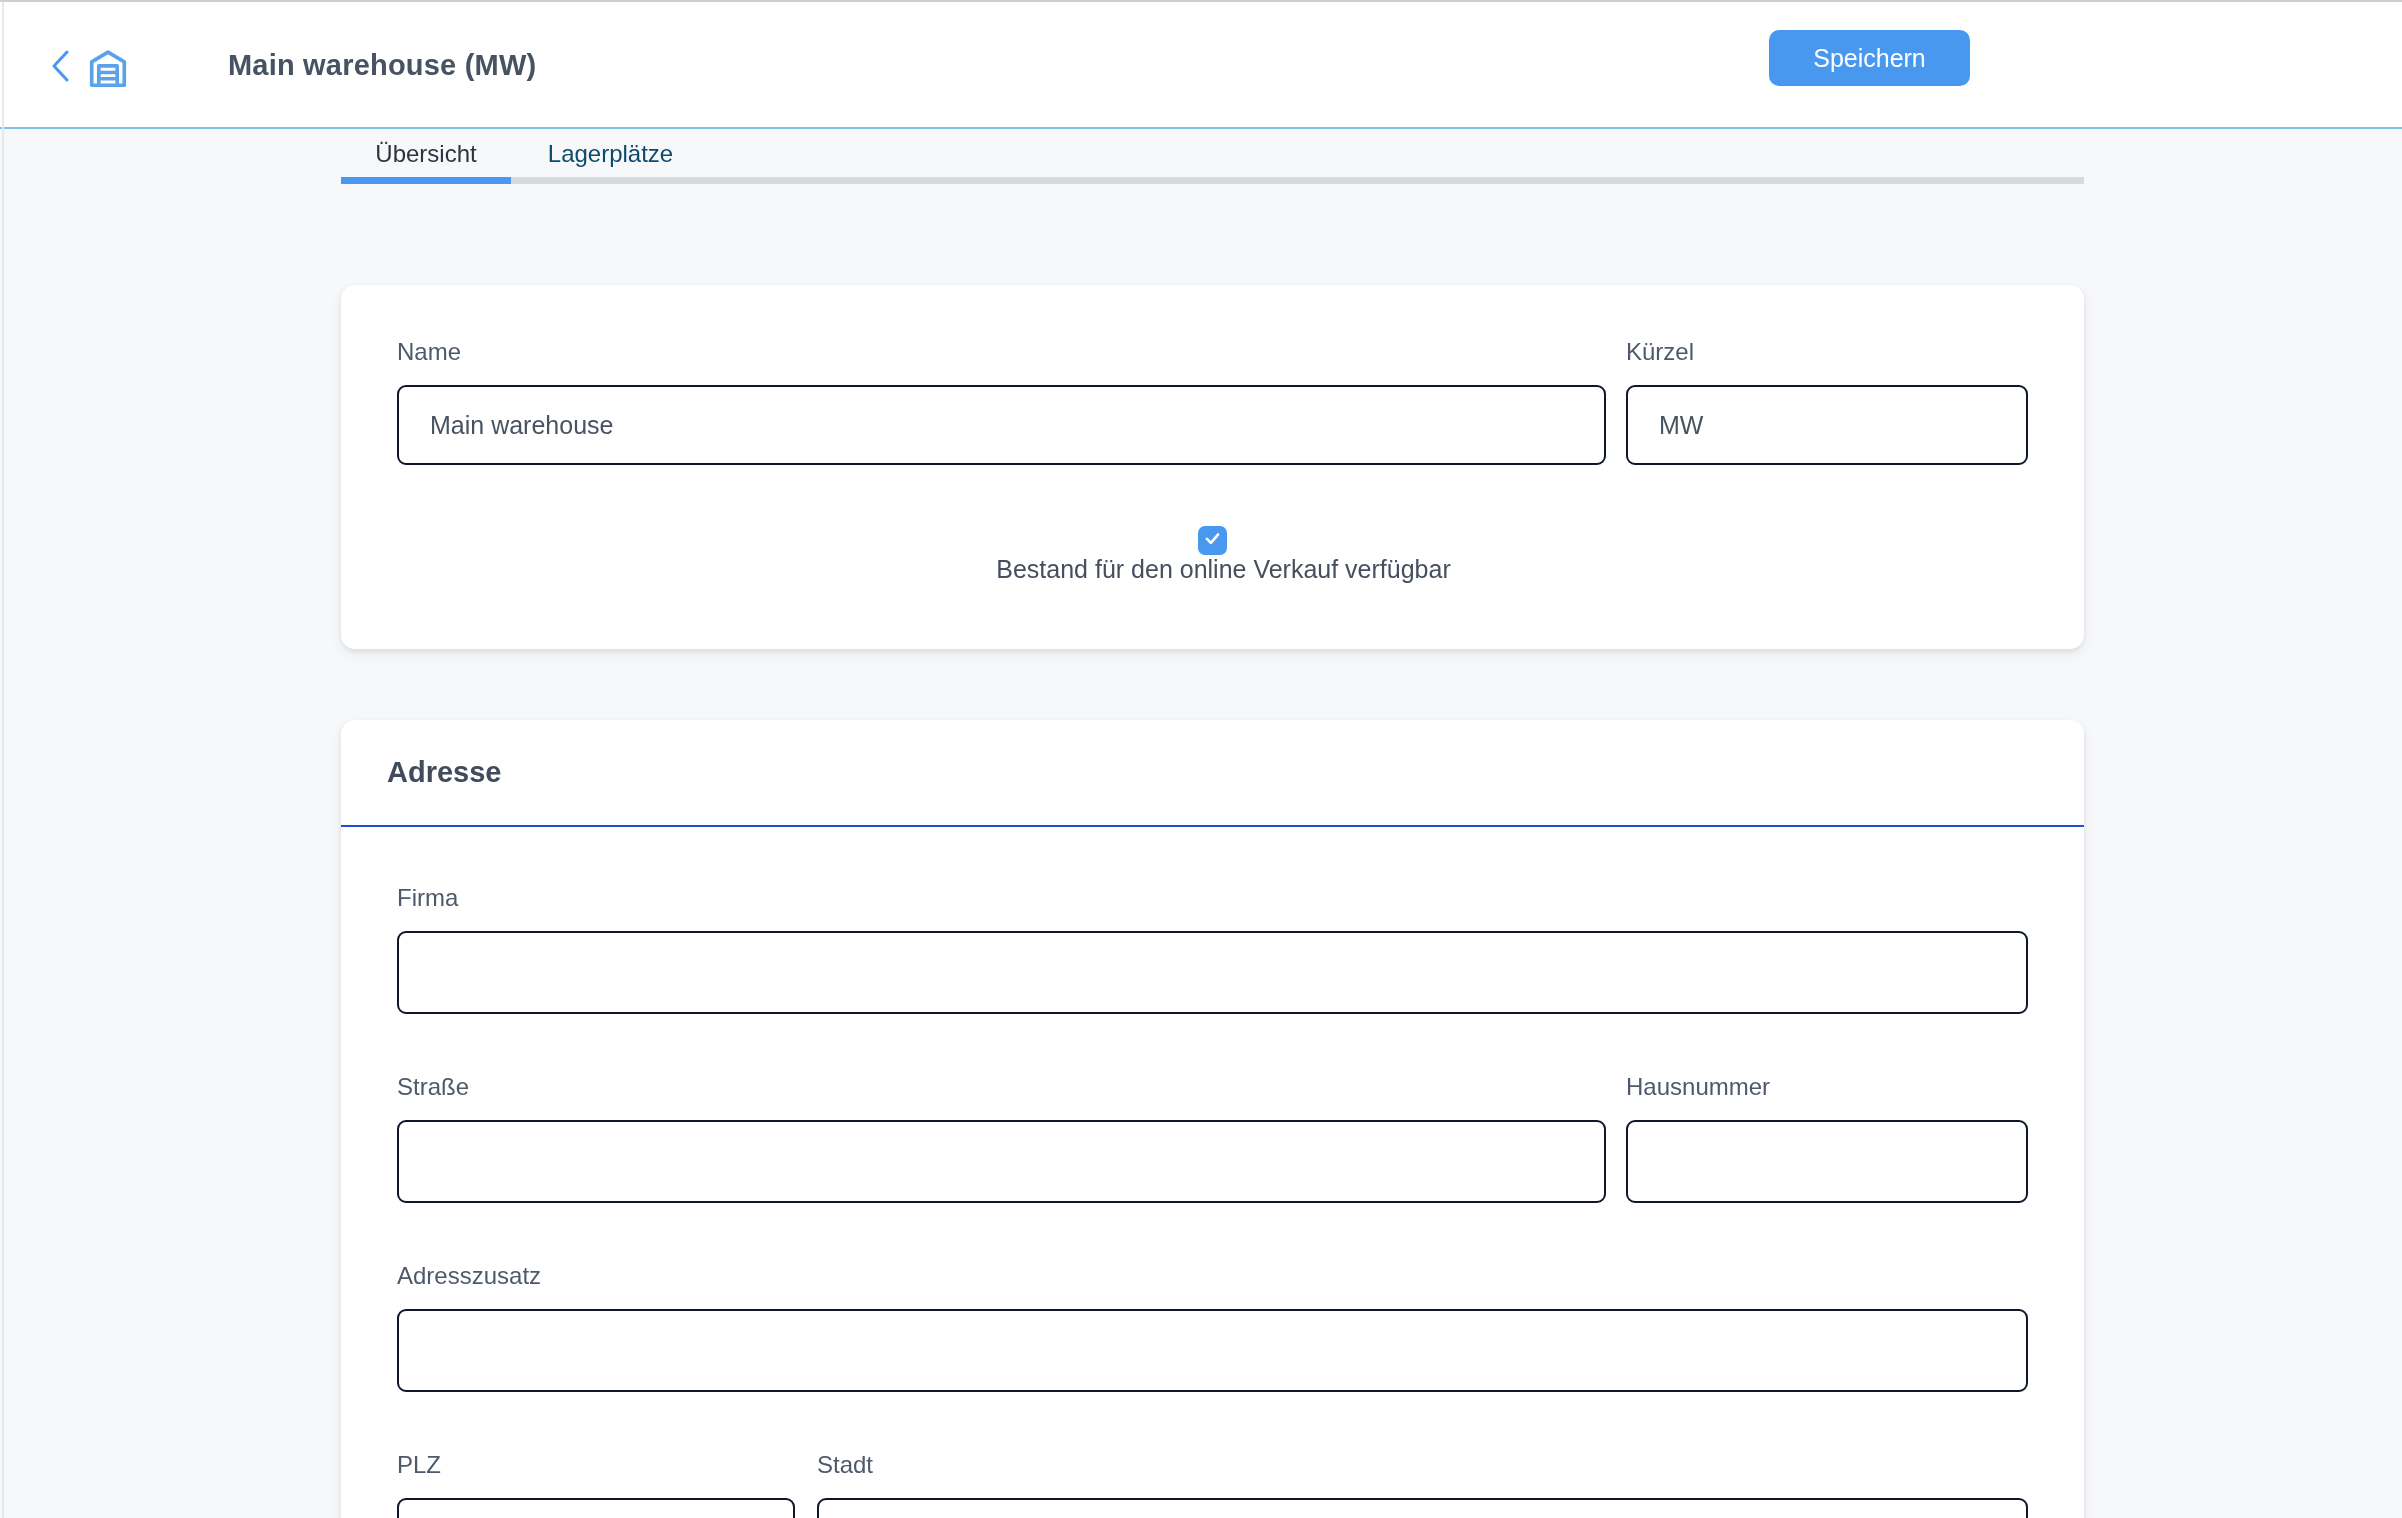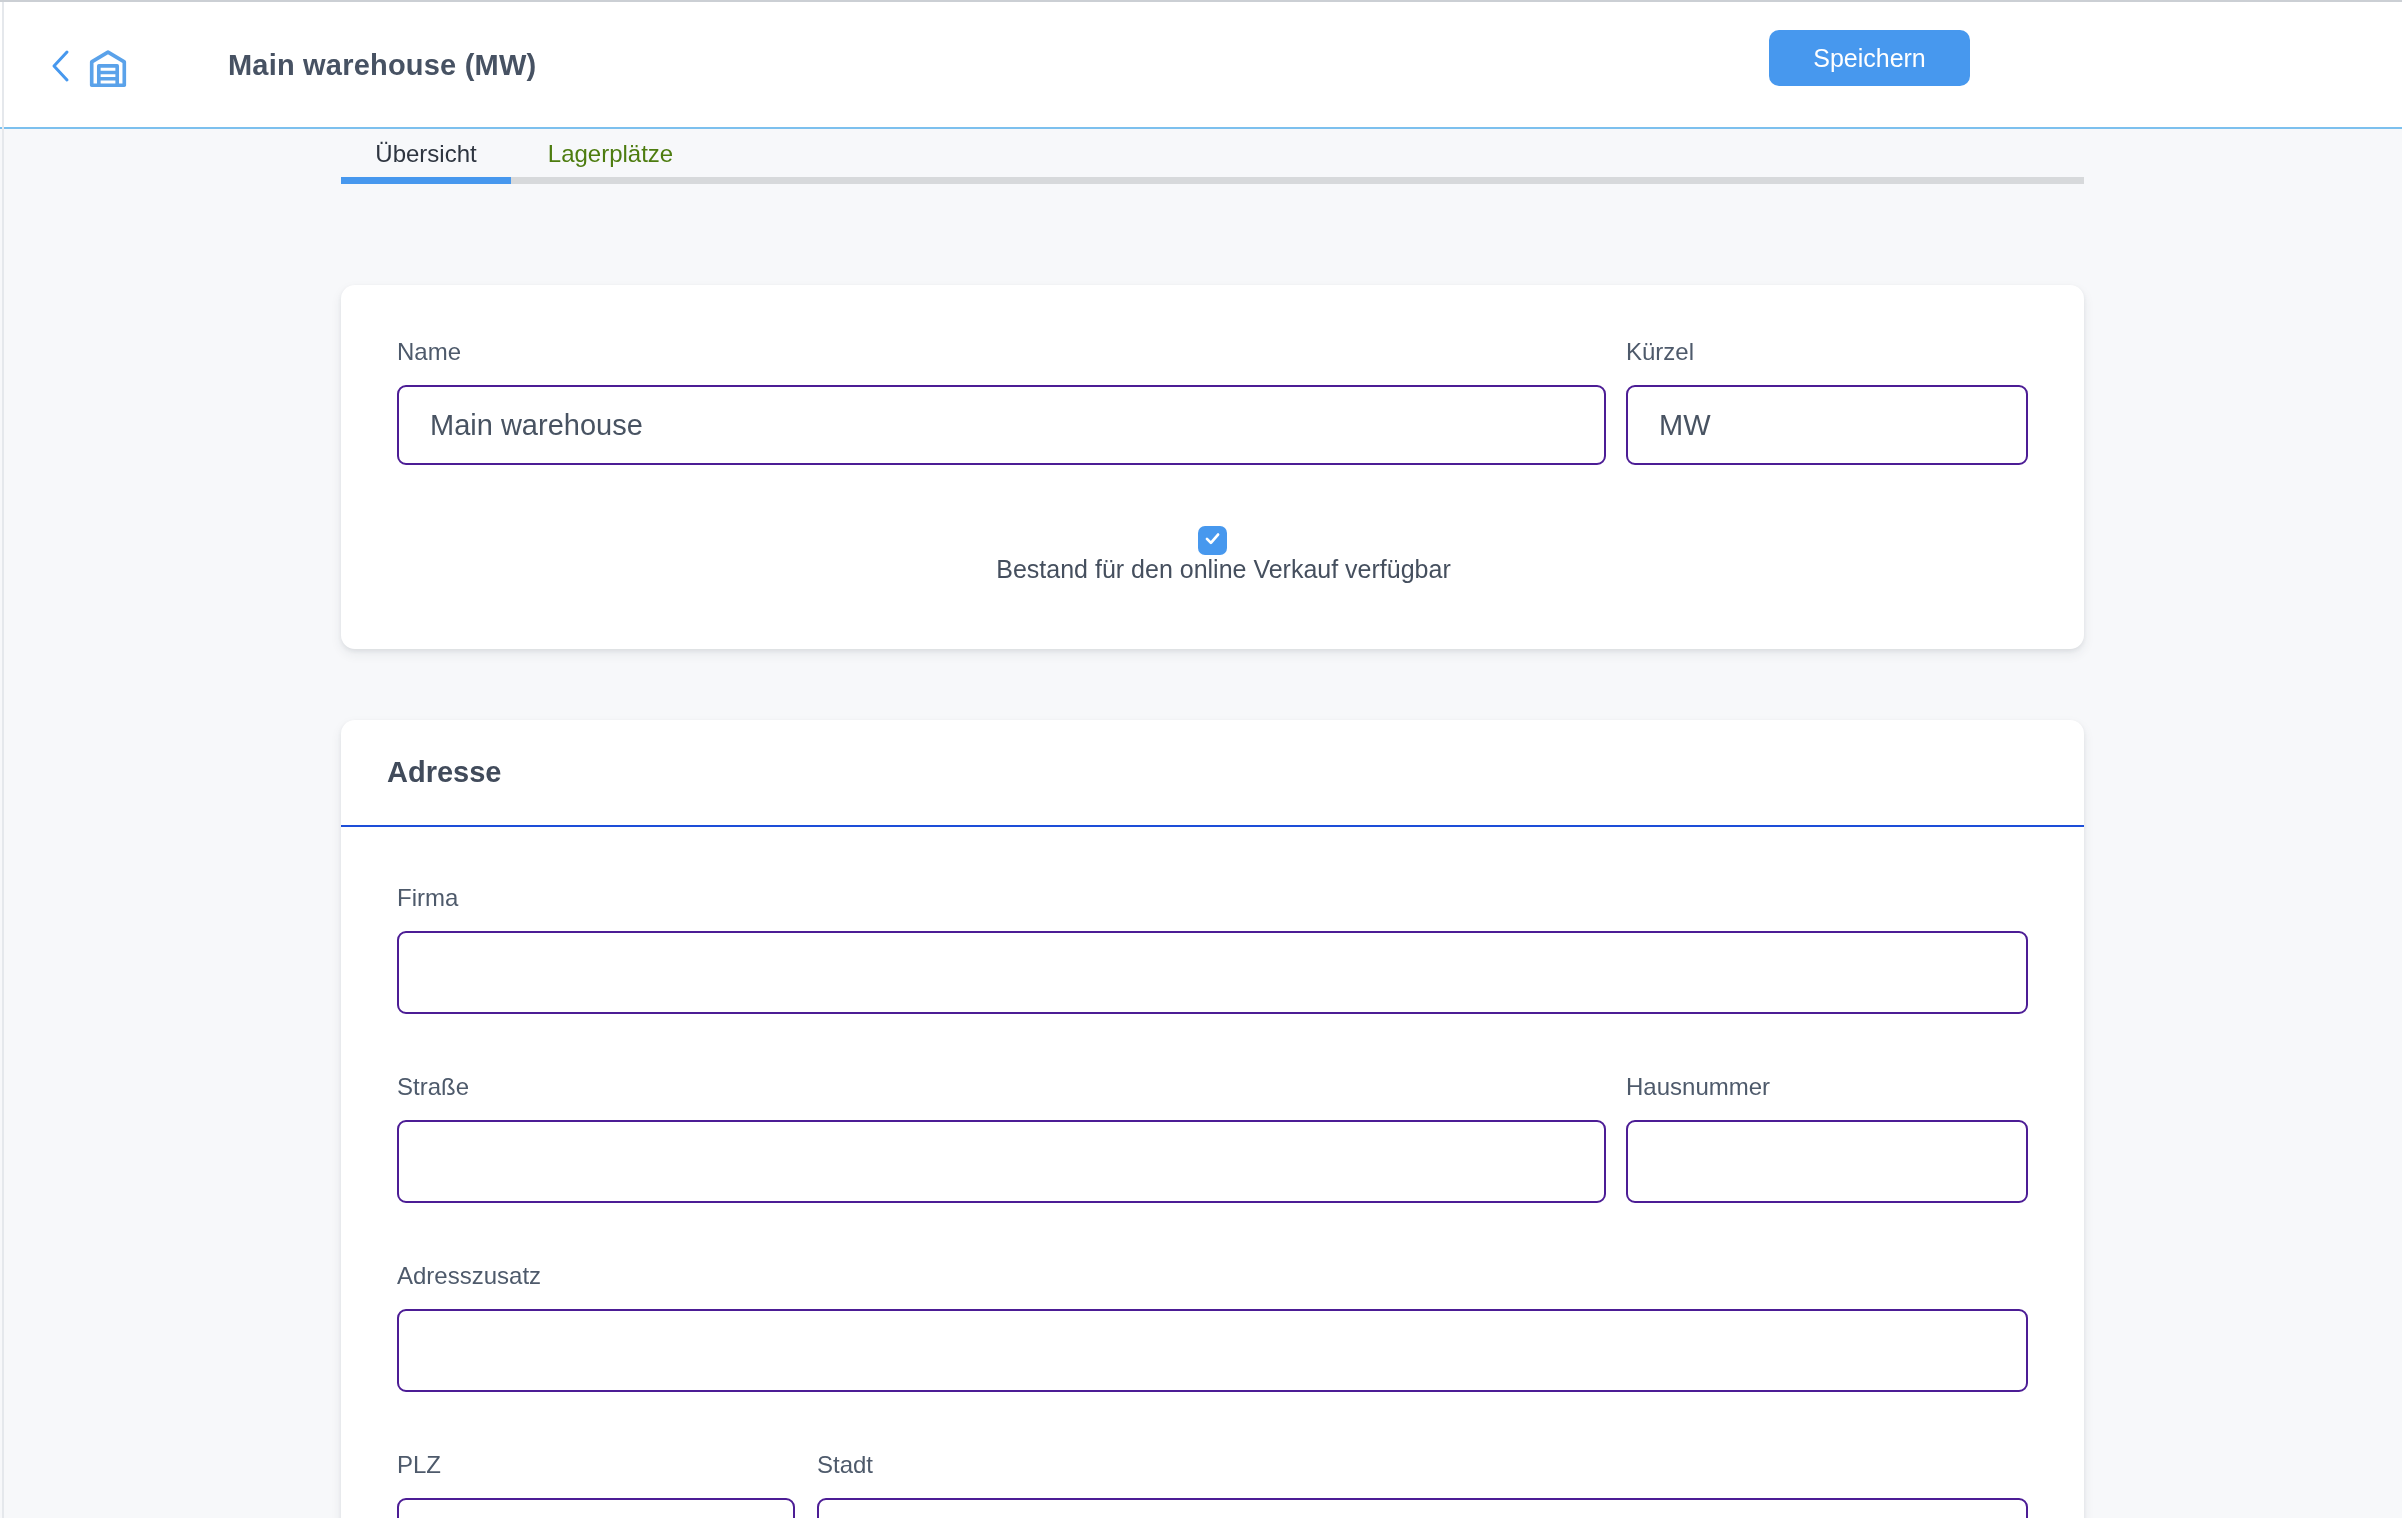--- a/index.html
+++ b/index.html
@@ -47,21 +47,21 @@
   .tabs {
     position:absolute; top:129px; left:341px; width:1743px;
   }
   .tab-labels { display:flex; height:46px; align-items:center; }
   .tab {
     height:46px; display:flex; align-items:center; justify-content:center;
     font-size:24px; cursor:pointer; background:none; border:none;
     font-family:"Liberation Sans", sans-serif;
   }
   .tab.active   { color:#2e3540; width:170px; }
-  .tab.inactive { color:#4d7c0f; width:199px;text-align:right; }
+  .tab.inactive { color:#0c4a6e; width:199px;text-align:right; }
   .tab-track {
     position:relative; height:7px; width:100%; background:#d7d9db;
   }
   .tab-indicator {
     position:absolute; left:0; top:0; height:7px; width:170px; background:#4798ee;
   }
 
   
   .card {
     position:absolute; left:341px; width:1743px; background:#ffffff;
@@ -73,22 +73,22 @@
 
   .grid-2 { display:grid; grid-template-columns:1fr 402px; column-gap:20px; }
   .grid-plz { display:grid; grid-template-columns:398px 1fr; column-gap:22px; }
 
   .field-label {
     display:block; font-size:24px; line-height:26px; color:#4e5a6b;
     margin-bottom:20px;
   }
   .text-input {
     display:block; width:100%; height:80px;
-    border:2px solid #4c1d95; border-radius:9px; background:#fff;
-    font-size:29px; color:#485362; padding:0 31px;
+    border:2px solid #0f172a; border-radius:9px; background:#fff;
+    font-size:25px; color:#485362; padding:0 31px;
     font-family:"Liberation Sans", sans-serif; outline:none;
   }
   .card-address .text-input { height:83px; }
 
   
   .checkbox-row { margin-top:61px; display:flex; align-items:center;flex-direction:column; }
   .checkbox {
     width:29px; height:29px; border-radius:7px; background:#4798ee;
     display:flex; align-items:center; justify-content:center; cursor:pointer;
     flex:0 0 auto;

